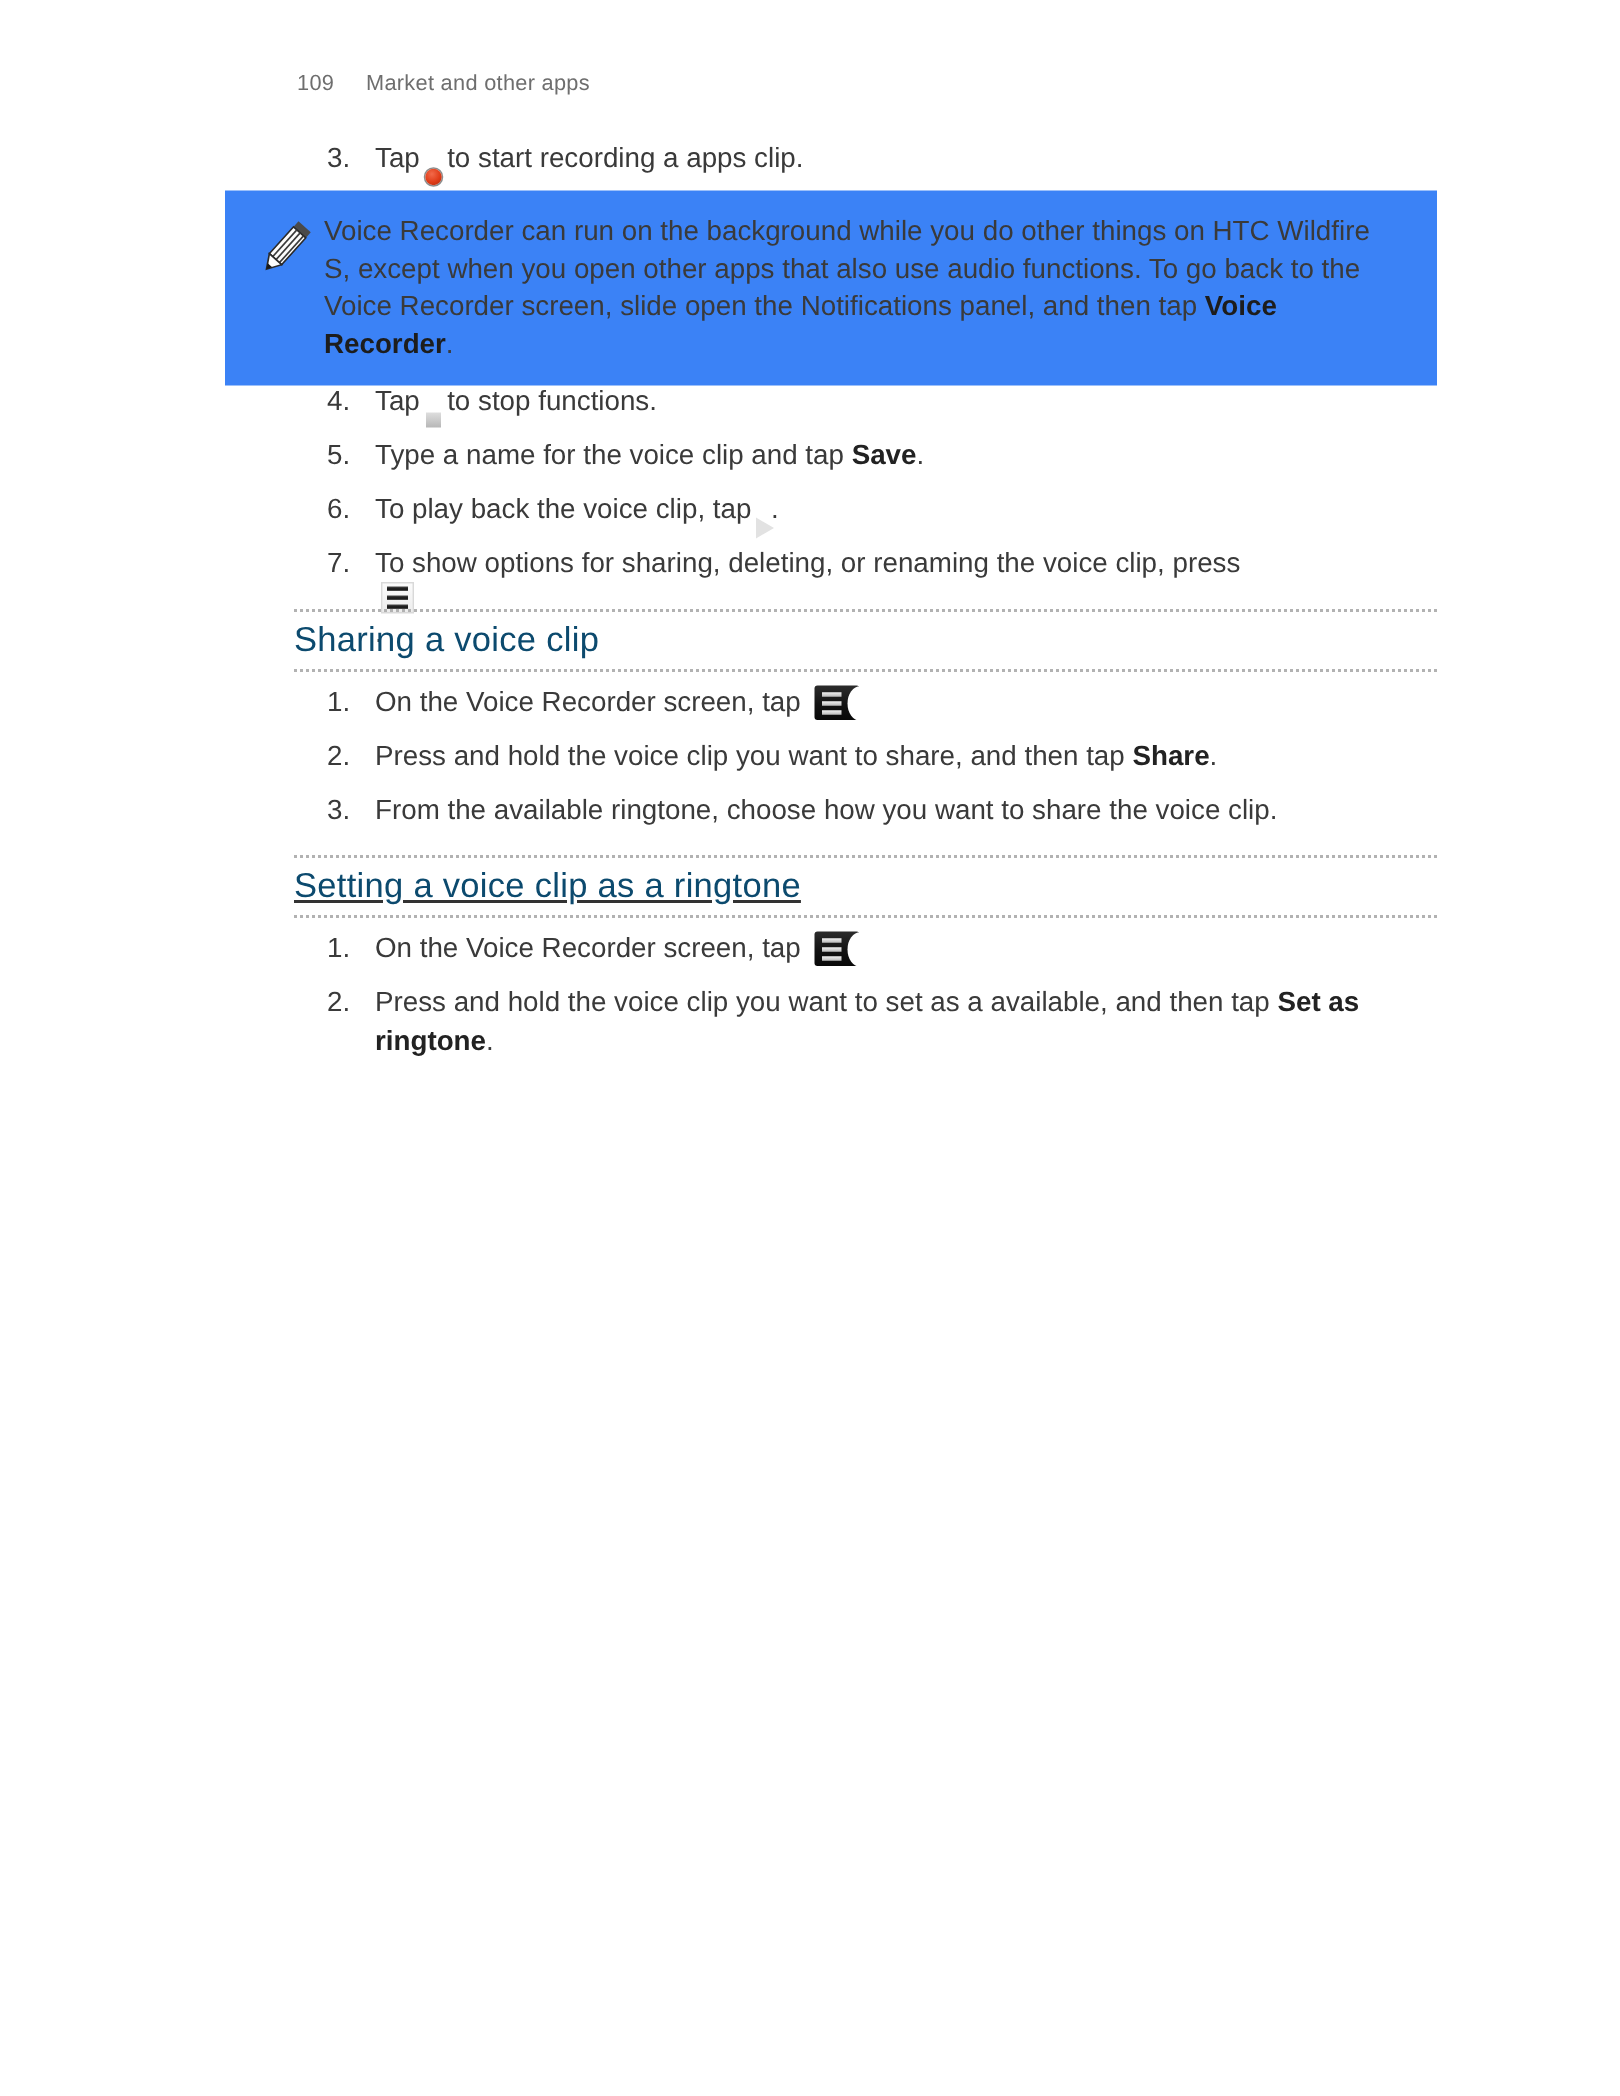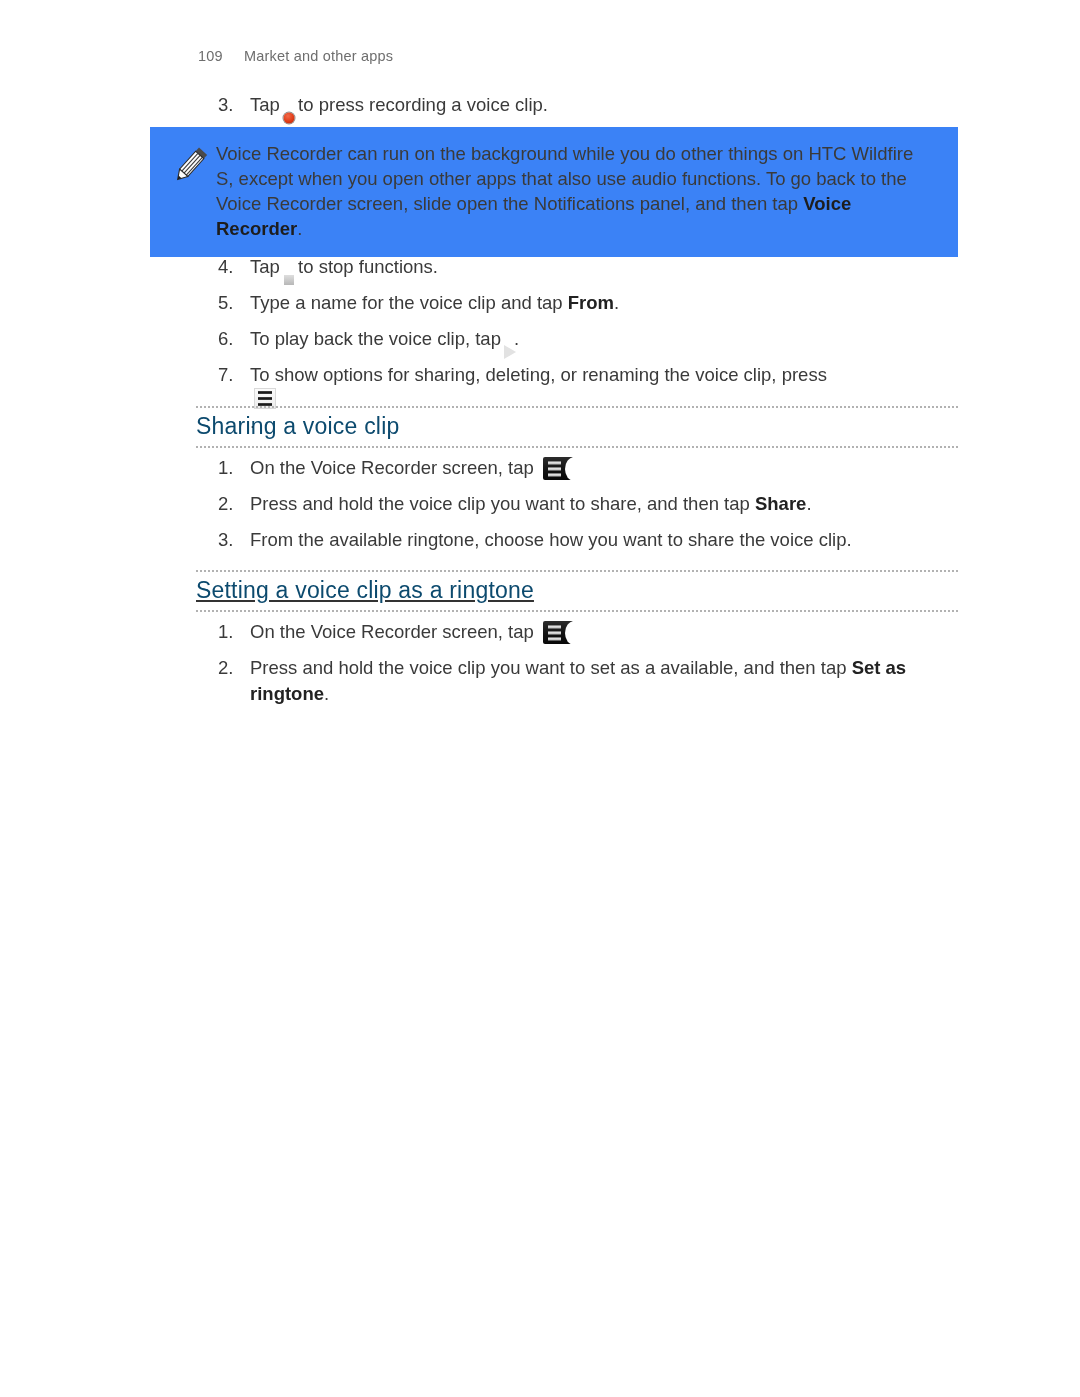--- a/index.html
+++ b/index.html
@@ -242,21 +242,21 @@
   <div class="steps" style="top:92px;">
     <div class="step">
       <span class="num">3.</span>
       <span class="txt">
         <span>Tap</span>
         <span class="inline-ico">
           <span class="btn-pill left-round">
             <span class="glyph record-dot"></span>
           </span>
         </span>
-        <span>to press recording a voice clip.</span>
+        <span>to start recording a apps clip.</span>
       </span>
     </div>
   </div>
 
   <div class="note-box">
     <span class="pencil-icon">
       <svg width="40" height="42" viewBox="0 0 40 42" xmlns="http://www.w3.org/2000/svg">
         <g transform="rotate(42 20 21)">
           <rect x="15" y="2" width="11" height="5" fill="#4a4a4a"></rect>
           <rect x="15" y="7" width="11" height="24" fill="#fdfdfd" stroke="#2a2a2a" stroke-width="1.1"></rect>
@@ -283,21 +283,21 @@
           <span class="btn-pill left-round">
             <span class="glyph stop-square"></span>
           </span>
         </span>
         <span>to stop functions.</span>
       </span>
     </div>
 
     <div class="step">
       <span class="num">5.</span>
-      <span class="txt"><span>Type a name for the voice clip and tap </span><b>From</b><span>.</span></span>
+      <span class="txt"><span>Type a name for the voice clip and tap </span><b>Save</b><span>.</span></span>
     </div>
 
     <div class="step">
       <span class="num">6.</span>
       <span class="txt">
         <span>To play back the voice clip, tap</span>
         <span class="inline-ico">
           <span class="btn-pill right-round">
             <span class="glyph play-tri"></span>
           </span>

